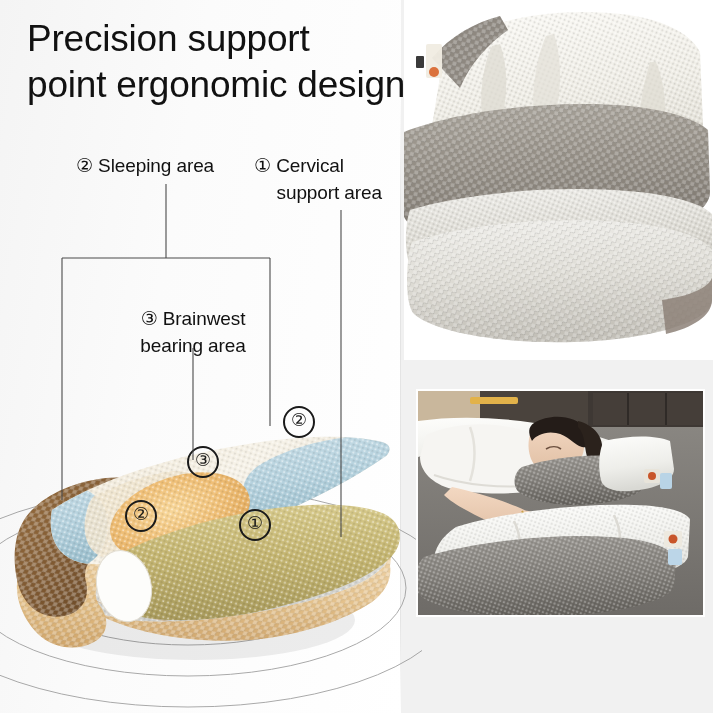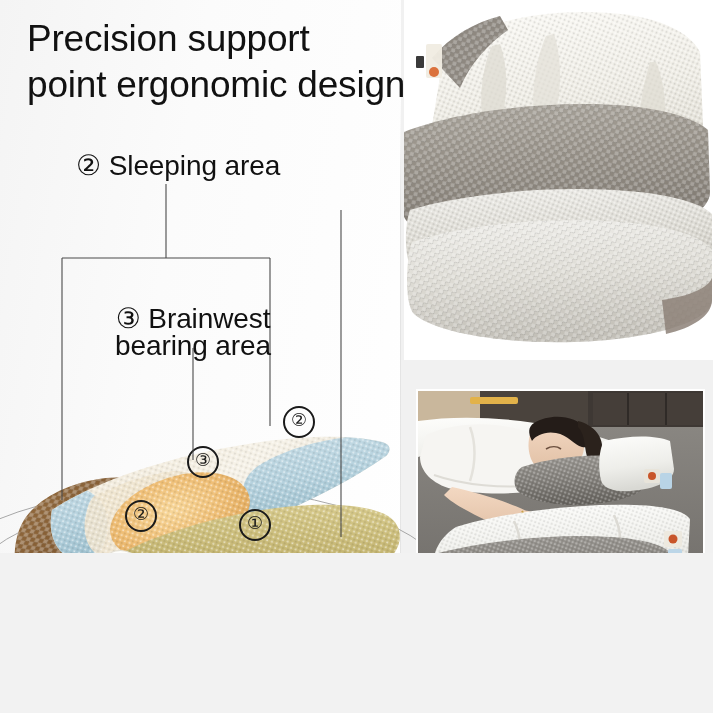--- a/index.html
+++ b/index.html
@@ -3,41 +3,41 @@
 <meta charset="utf-8">
 <title>Pillow Infographic</title>
 <style>
   html,body{margin:0;padding:0;}
   body{
     width:713px;height:713px;
     background:#f2f2f2;
     font-family:"Liberation Sans","DejaVu Sans",sans-serif;
     overflow:hidden;
   }
-  #stage{position:relative;width:713px;height:553px;overflow:hidden;background:#f1f1f1;}
+  #stage{position:relative;width:713px;height:713px;overflow:hidden;background:#f1f1f1;}
 
   
   .left-panel{
     position:absolute;left:0;top:0;width:401px;height:713px;
     background:linear-gradient(100deg,#f4f4f4 0%,#fbfbfb 40%,#ffffff 100%);
   }
   .panel-divider{
     position:absolute;left:400px;top:100px;width:1px;height:613px;
     background:linear-gradient(180deg,rgba(0,0,0,0) 0%,rgba(0,0,0,.10) 18%,rgba(0,0,0,.10) 85%,rgba(0,0,0,0) 100%);
   }
 
   
   .title{
     position:absolute;left:27px;top:16px;width:400px;
     font-size:37px;line-height:46px;font-weight:400;color:#111;
     letter-spacing:-.2px;white-space:pre-line;
   }
 
   
-  .lbl{position:absolute;color:#111;font-size:28px;line-height:27px;letter-spacing:-.1px;}
+  .lbl{position:absolute;color:#111;font-size:19px;line-height:27px;letter-spacing:-.1px;}
   .lbl-2{left:76px;top:152px;}
   .lbl-1{left:254px;top:152px;width:128px;}
   .lbl-3{left:103px;top:305px;width:180px;text-align:center;}
   .ground{position:absolute;left:0;top:0;width:420px;height:330px;}
 
   .pillow{position:absolute;left:0;top:0;width:420px;height:300px;}
 
   
   .badge{
     position:absolute;width:28px;height:28px;border-radius:50%;
@@ -222,20 +222,27 @@
       <path d="M193 348 L193 460"></path>
 
       <path d="M341 210 L341 537"></path>
     </g>
   </svg>
 
   <div class="lbl lbl-2">
     <span>② Sleeping area</span>
   </div>
 
+  <div class="lbl lbl-1">
+    <div>
+      <span>①</span>
+      <span>Cervical</span>
+    </div>
+    <div style="text-align:right;">support area</div>
+  </div>
 
   <div class="lbl lbl-3">
     <div>
       <span>③</span>
       <span>Brainwest</span>
     </div>
     <div>bearing area</div>
   </div>
 
   <div class="photo photo-top">

